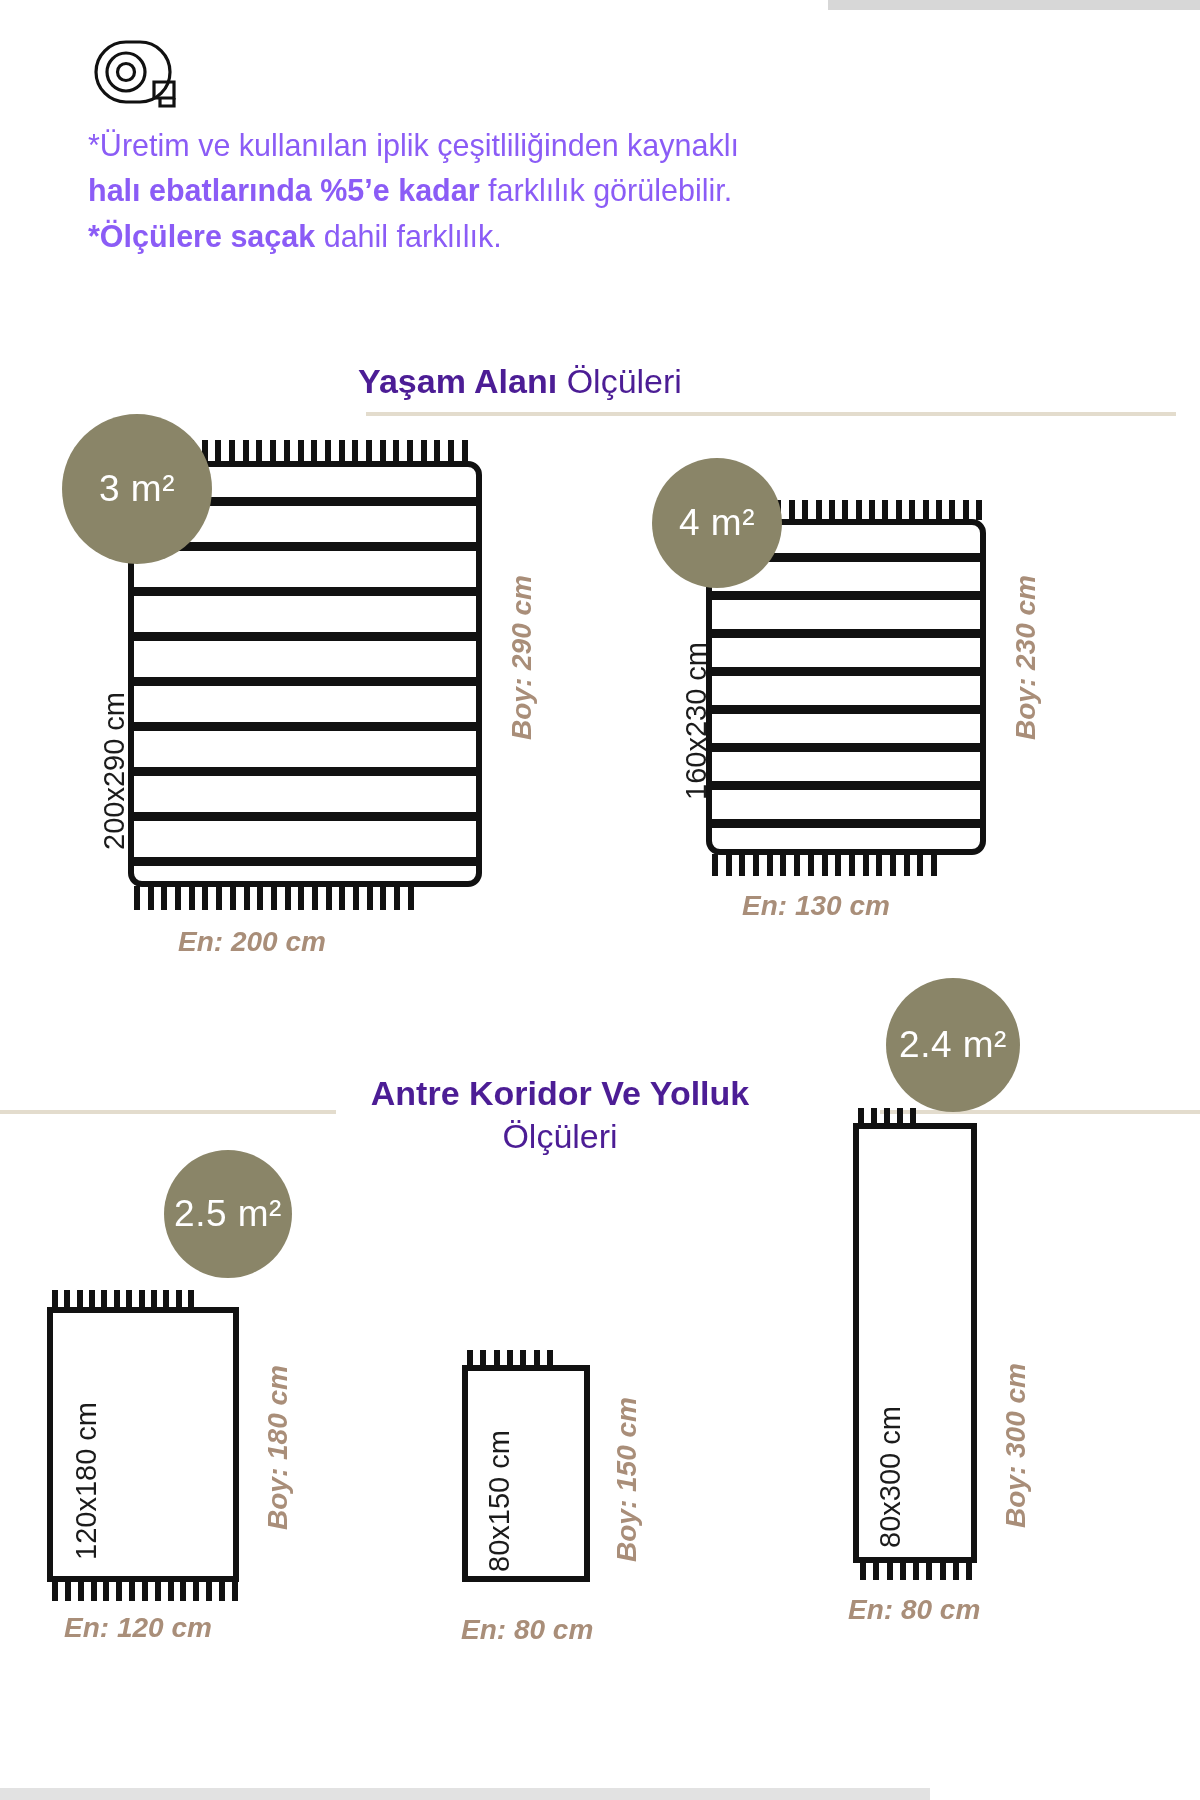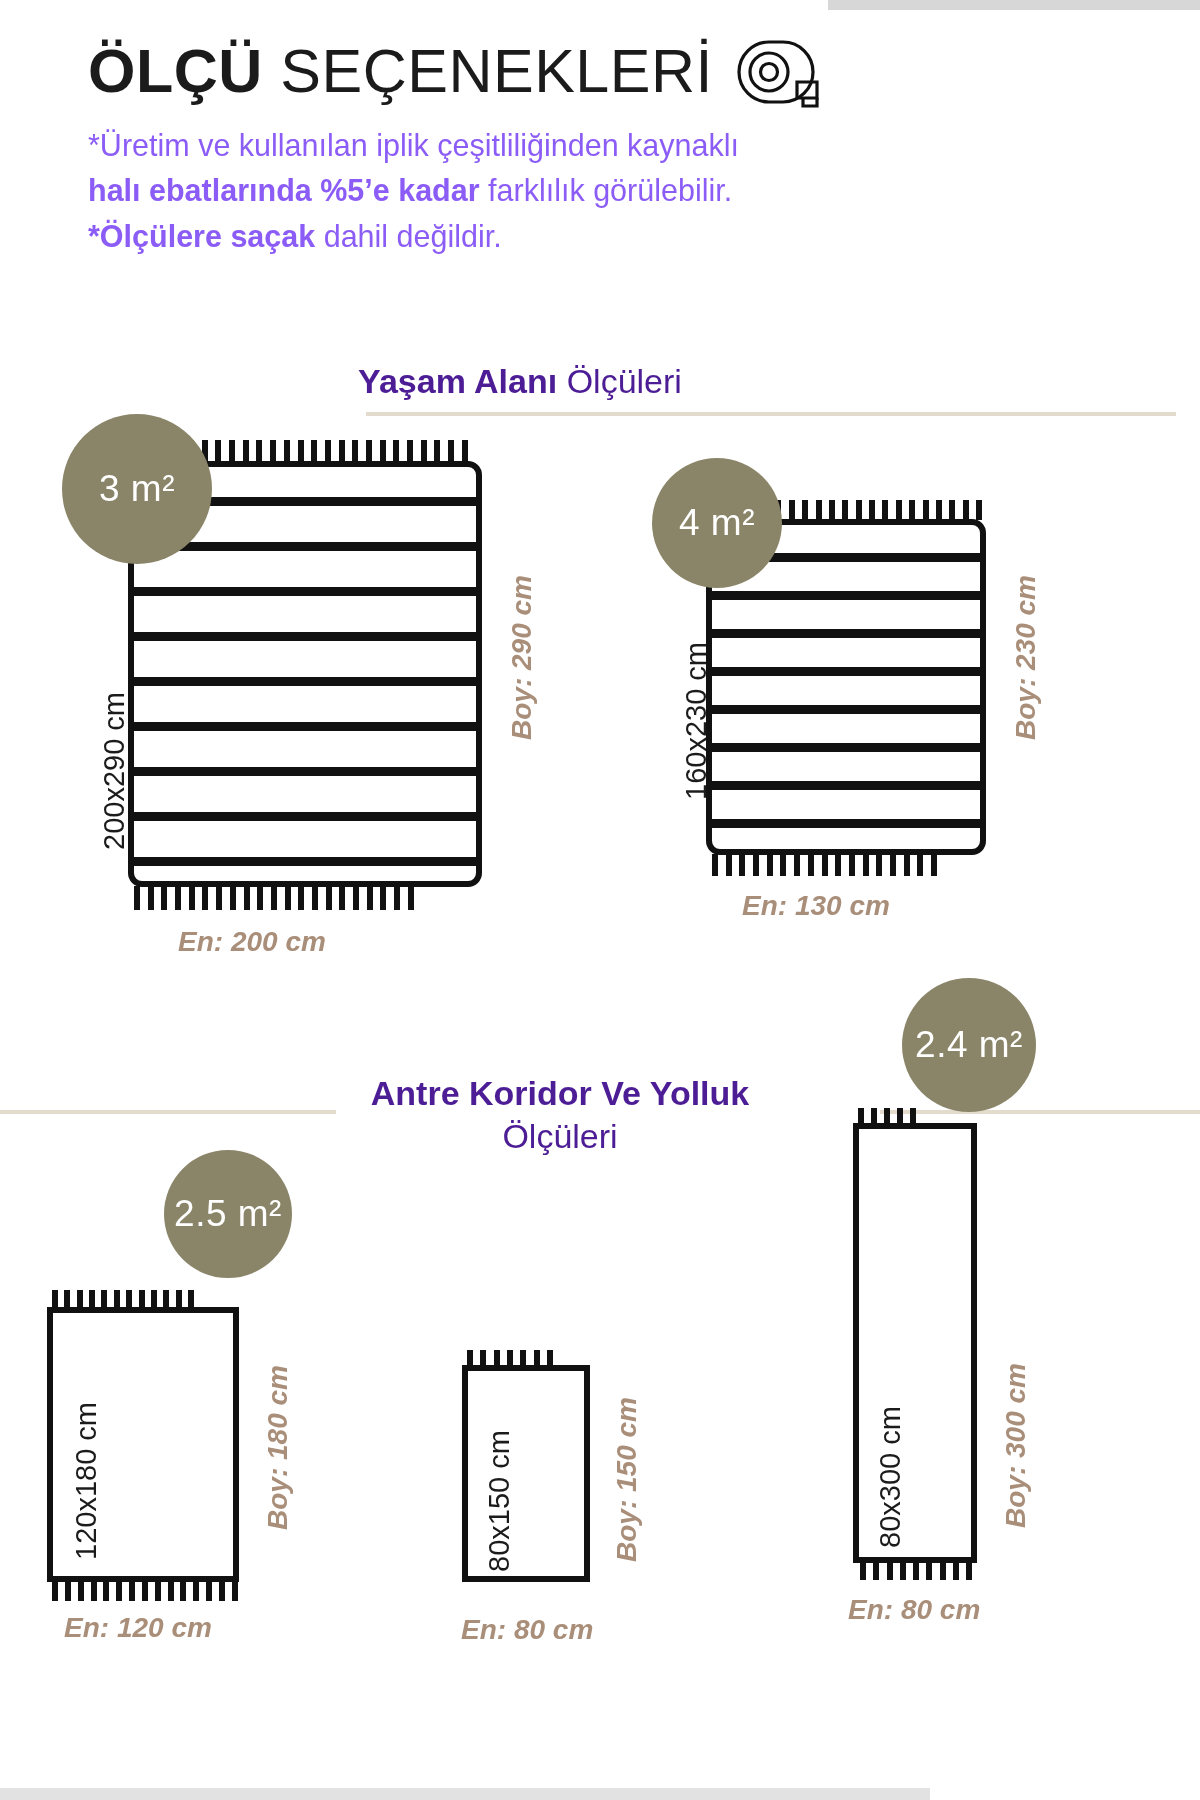--- a/index.html
+++ b/index.html
@@ -138,40 +138,37 @@
   }
 </style>
 </head>
 <body>
 
 <div class="top-strip"></div>
 <div class="bottom-strip"></div>
 
 <div class="header">
   <div class="title-row">
-    <div class="title">
-      <b>ÖLÇÜ</b><span> SEÇENEKLERİ</span>
-    </div>
     <span class="tape-icon">
       <svg viewBox="0 0 96 70" width="96" height="70">
         <g fill="none" stroke="#111" stroke-width="3.2">
           <path d="M40 4 h12 a30 30 0 0 1 0 60 h-14 a30 30 0 0 1 0 -60 z"></path>
           <circle cx="38" cy="34" r="19"></circle>
           <circle cx="38" cy="34" r="8.5"></circle>
           <path d="M66 44 h20 v16 h-20 z"></path>
           <path d="M72 60 v8 h14 v-8"></path>
         </g>
       </svg>
     </span>
   </div>
 
   <div class="note">
     <p>*Üretim ve kullanılan iplik çeşitliliğinden kaynaklı</p>
     <p><b>halı ebatlarında %5’e kadar</b><span> farklılık görülebilir.</span></p>
-    <p><b>*Ölçülere saçak</b><span> dahil değildir.</span></p>
+    <p><b>*Ölçülere saçak</b><span> dahil farklılık.</span></p>
   </div>
 </div>
 
 <div class="sec-head" style="left:200px; top:360px; width:640px;">
   <span class="strong">Yaşam Alanı</span><span> Ölçüleri</span>
 </div>
 <div class="underline" style="left:366px; top:412px; width:810px;"></div>
 
 <div class="rug-wrap" style="left:120px; top:440px; width:420px; height:540px;">
 
@@ -432,21 +429,21 @@
       <span></span>
       <span></span>
       <span></span>
       <span></span>
       <span></span>
       <span></span>
       <span></span>
       <span></span>
   </div>
 
-  <div class="badge" style="left:54px; top:-130px; width:134px; height:134px;text-align:right;">
+  <div class="badge" style="left:38px; top:-130px; width:134px; height:134px;text-align:right;">
     <span>2.4 m²</span>
   </div>
 
   <div class="v-label" style="left:26px; top:440px;">
     <span>80x300 cm</span>
   </div>
 
   <div class="dim-label vert" style="left:152px; top:420px;">
     <span>Boy: 300 cm</span>
   </div>

